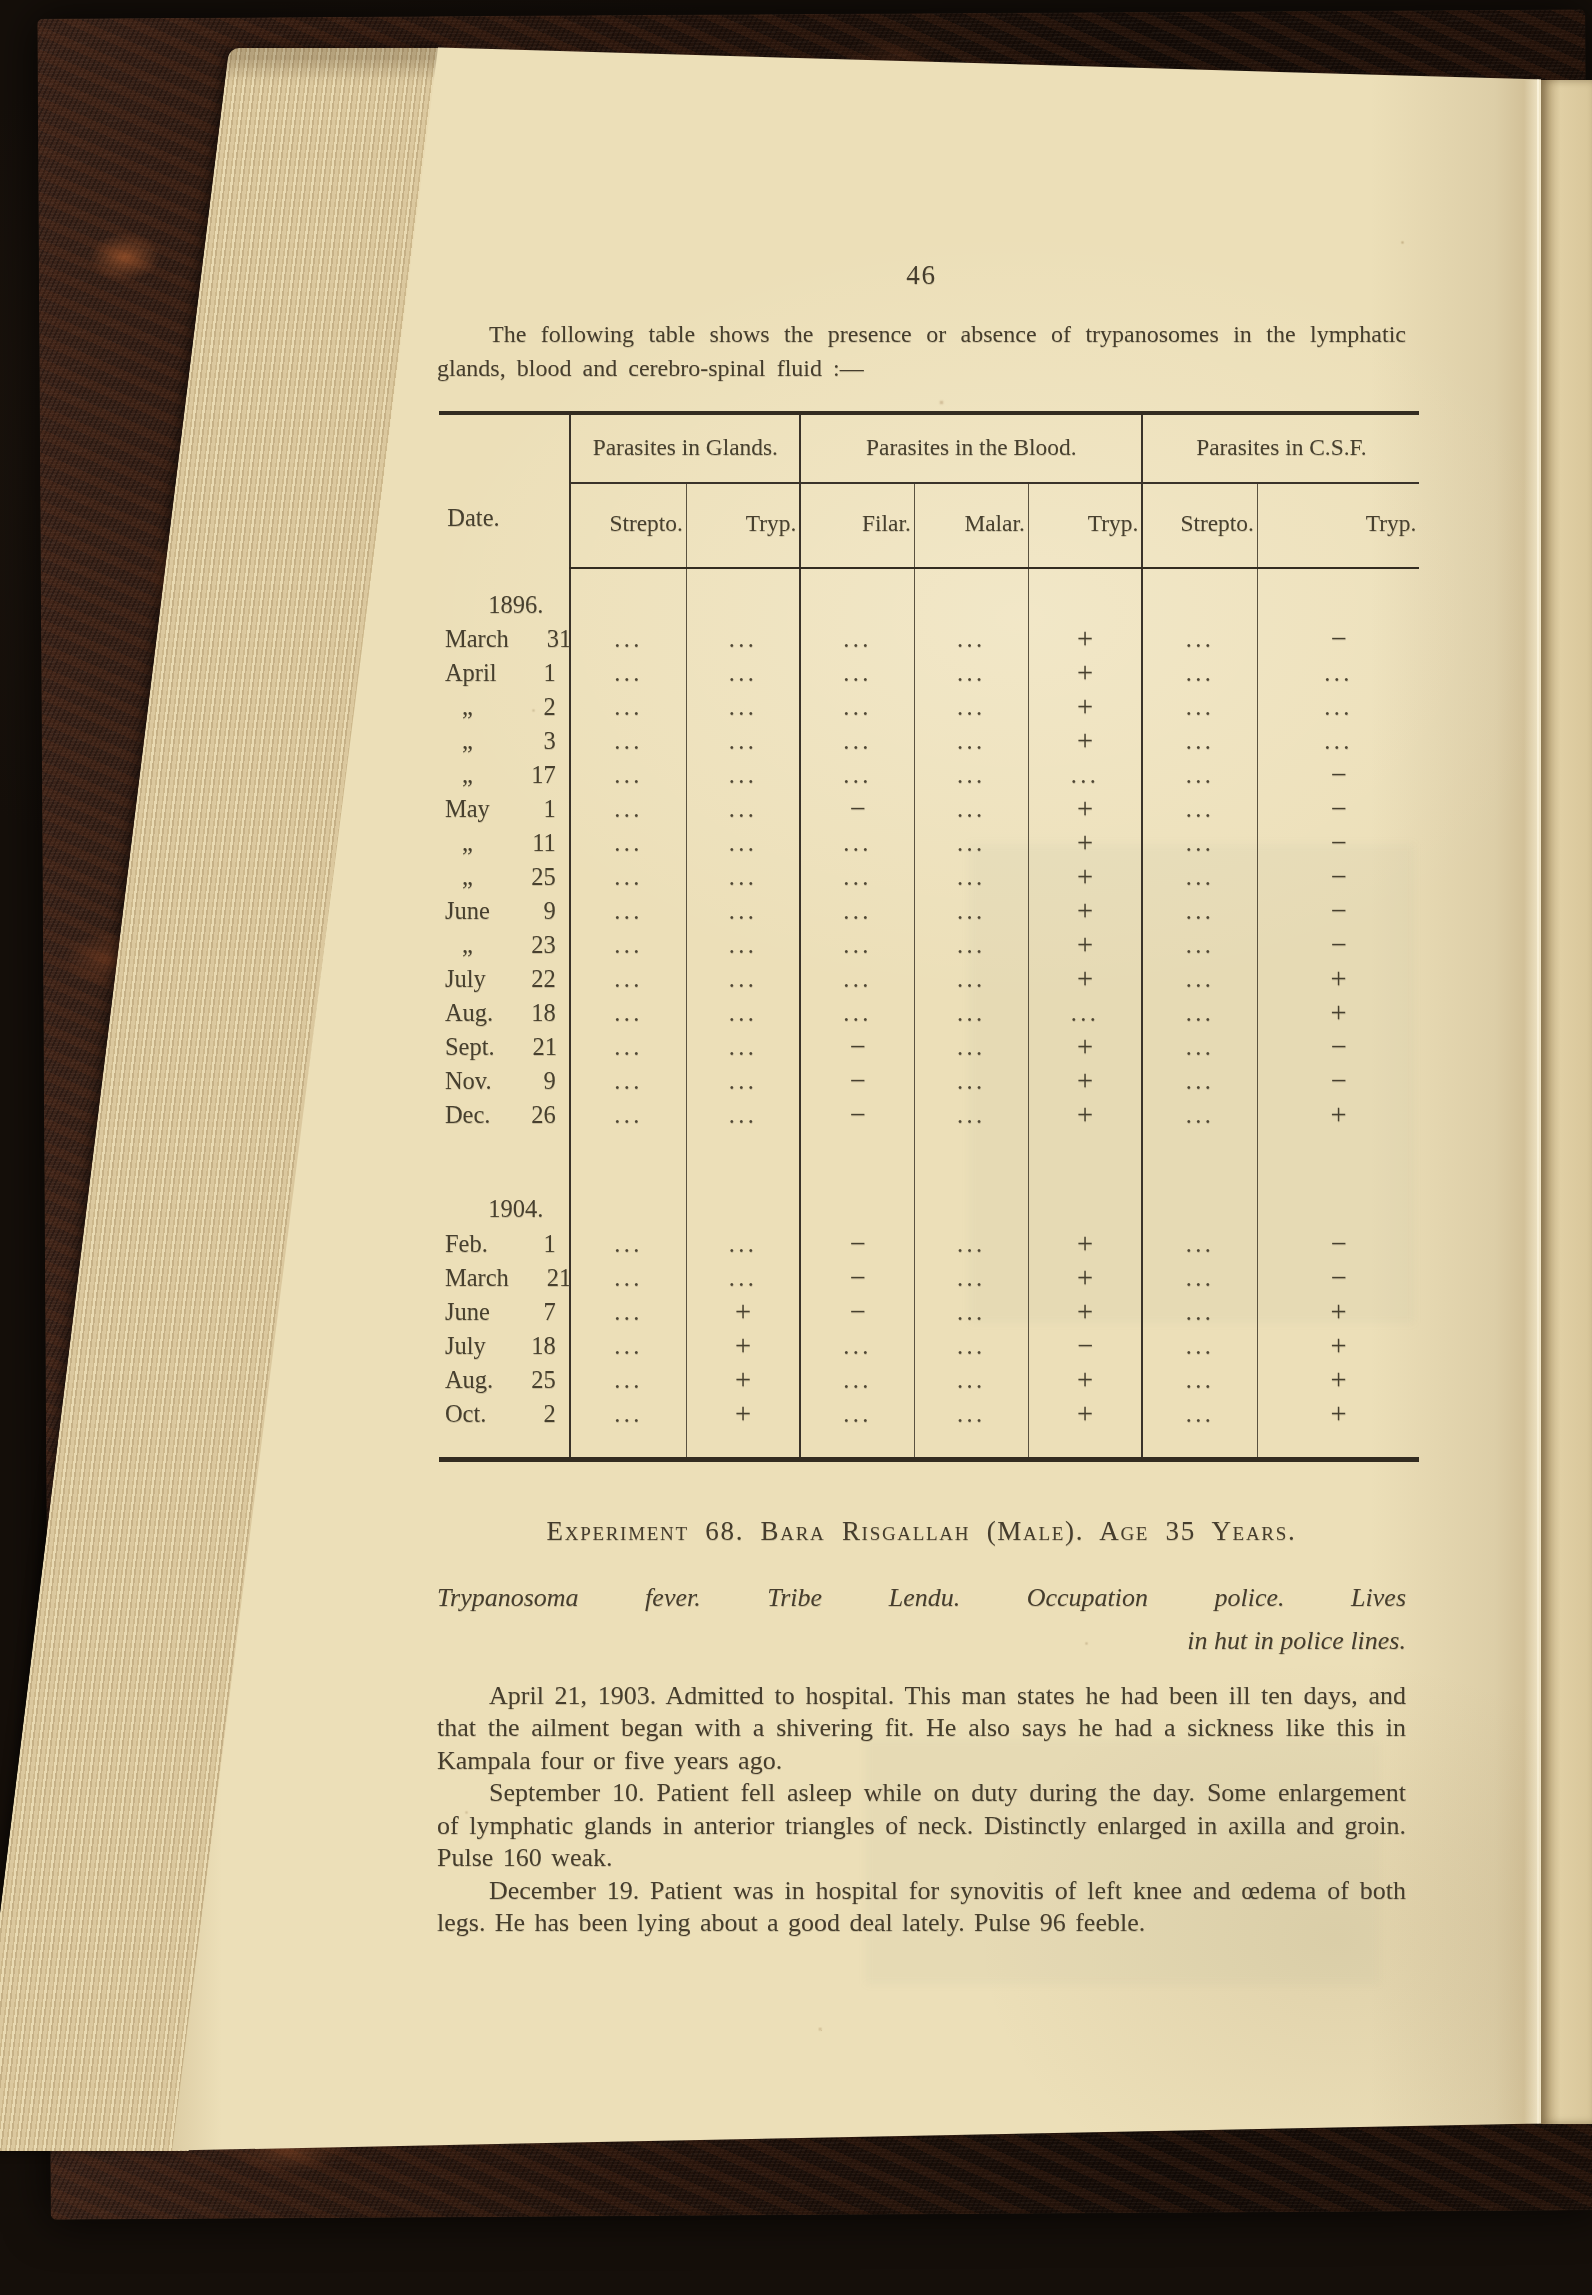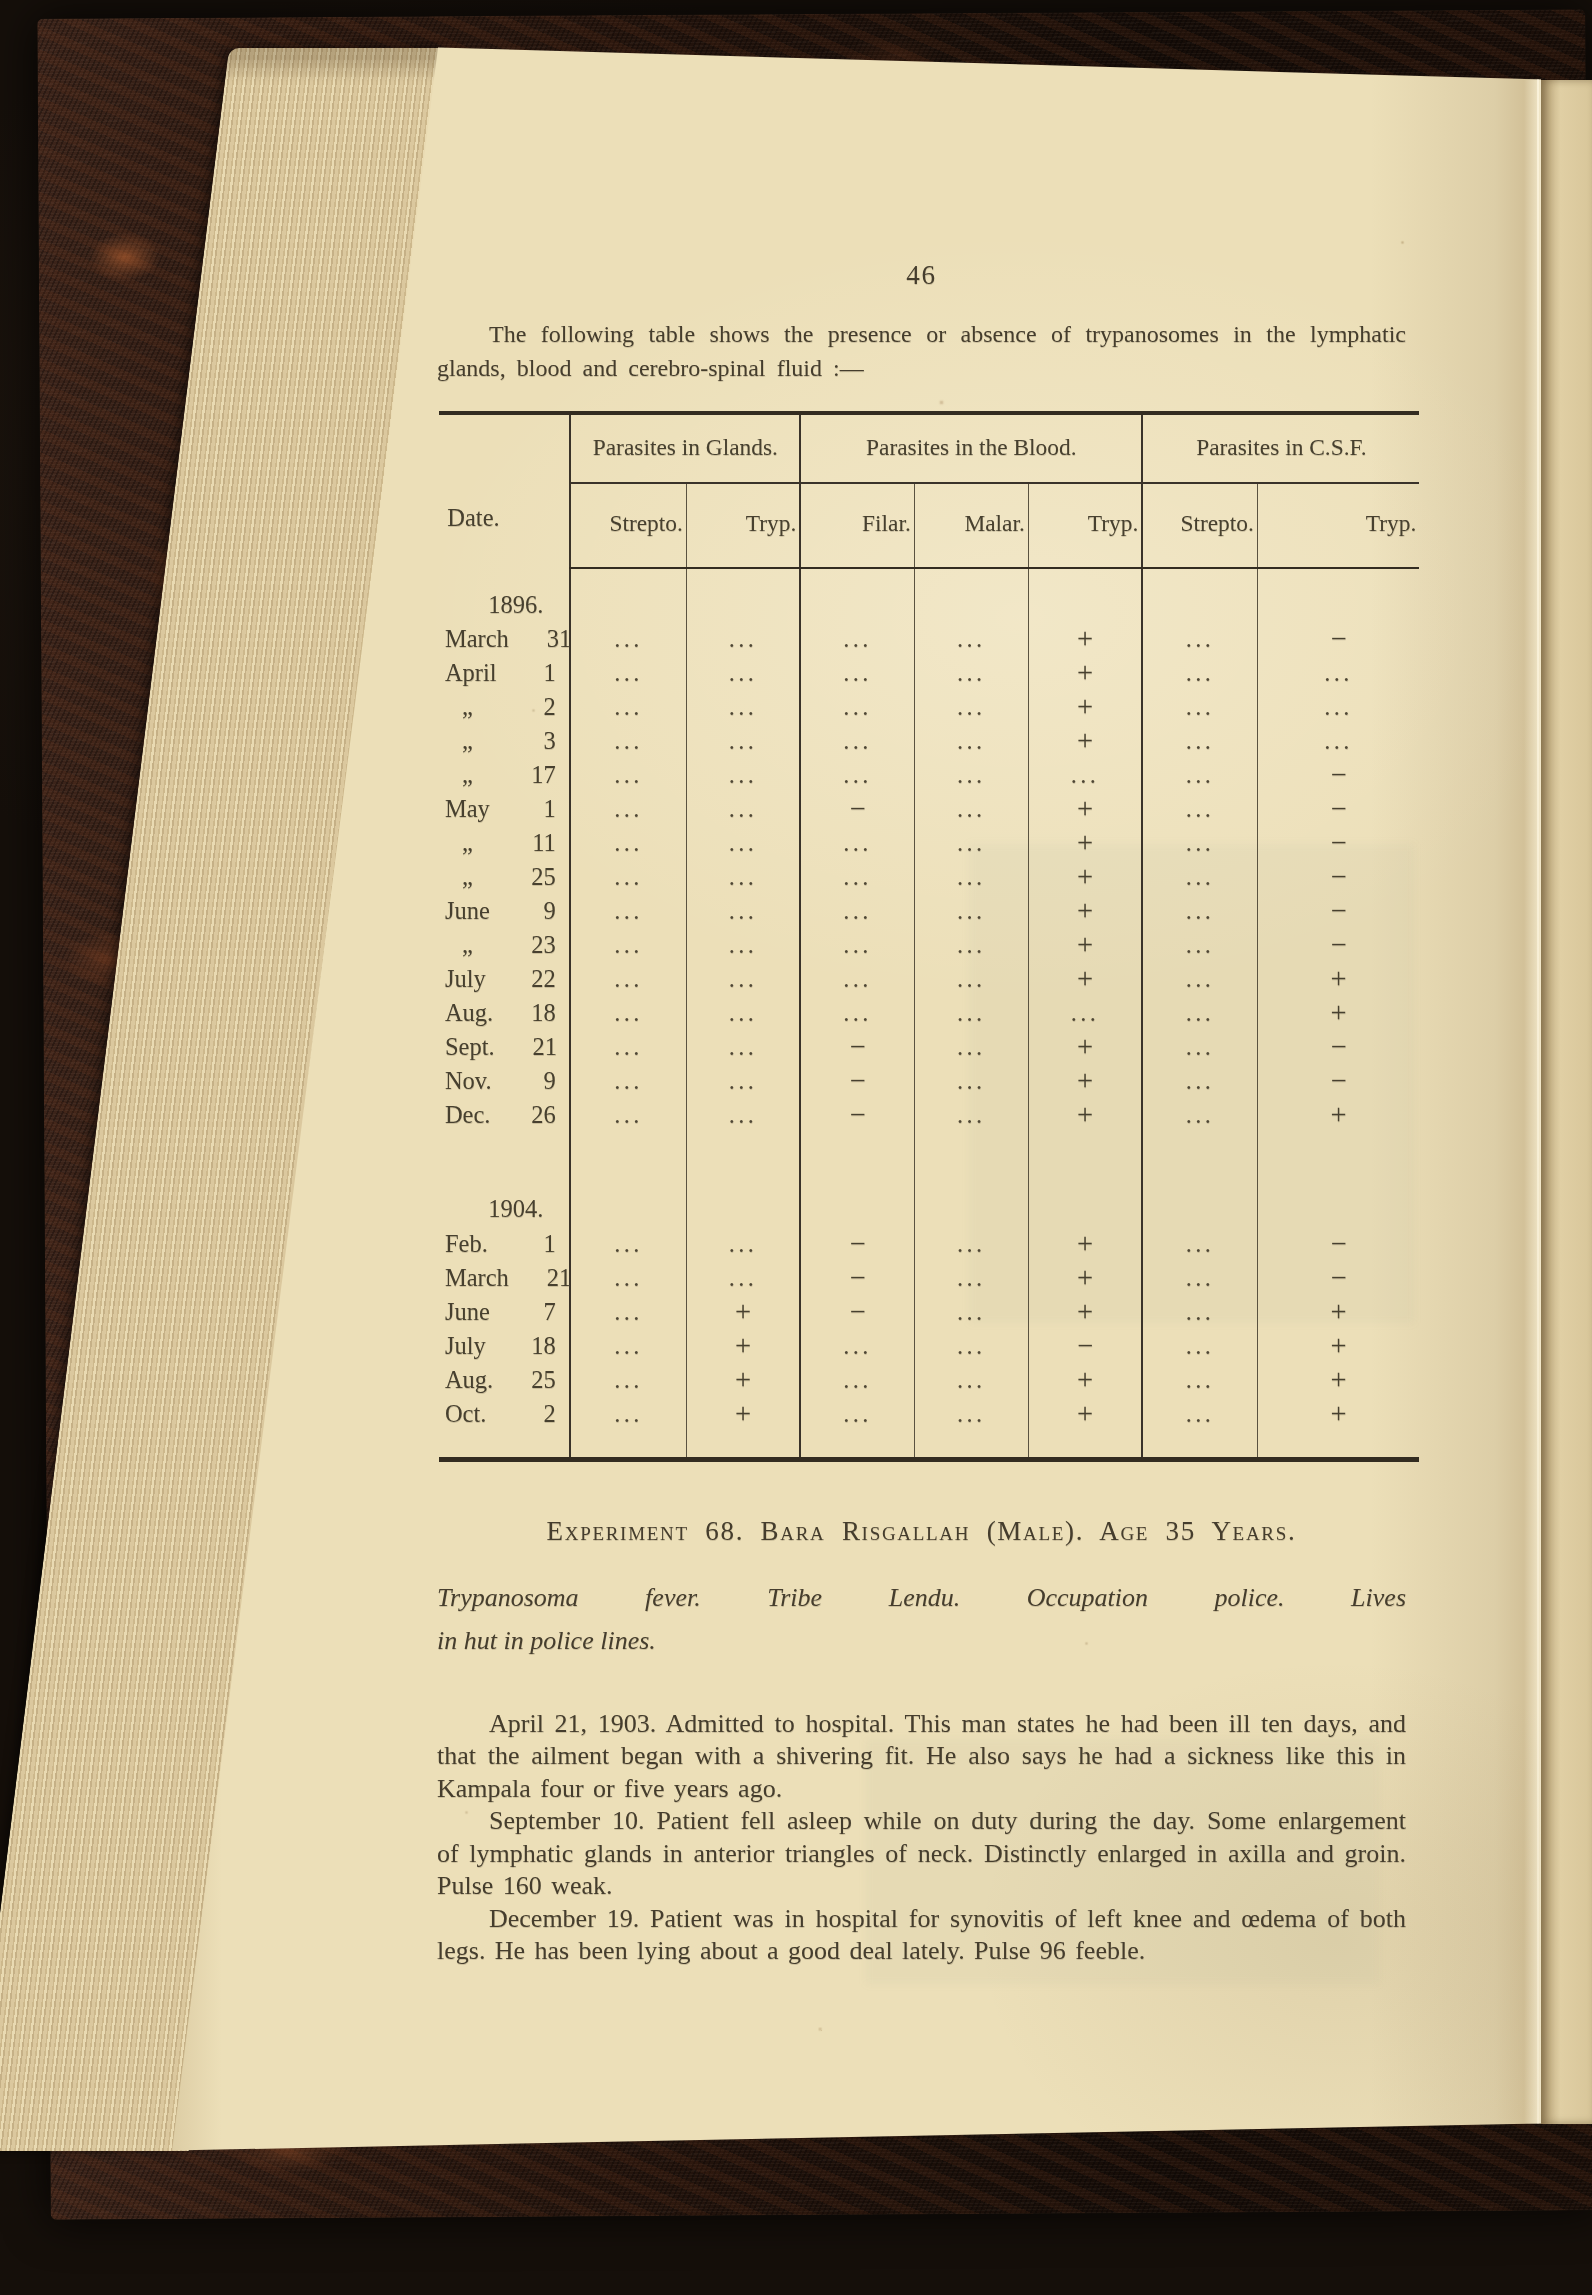--- a/index.html
+++ b/index.html
@@ -92,22 +92,22 @@
   .year-row td{height:49px;vertical-align:bottom;padding-bottom:3.4px;}
   .year-row.gap td{height:90px;}
   .year-label{padding-left:48px;}
   .spacer-row td{height:24px;}
   .dots{letter-spacing:3.4px;color:#4e4634;}
   .plus,.minus{font-size:28.5px;}
   
   .exp-heading{margin-top:54px;text-align:center;font-variant:small-caps;font-size:27px;letter-spacing:1.7px;word-spacing:8px;}
   .summary{margin-top:33px;font-style:italic;font-size:26px;line-height:35px;}
   .summary-l1{text-align:justify;text-align-last:justify;}
-  .summary-l2{text-align:left;margin-top:8px;}
-  .notes{margin-top:50px;font-size:26px;line-height:32.5px;}
+  .summary-l2{text-align:right;margin-top:8px;}
+  .notes{margin-top:22px;font-size:26px;line-height:32.5px;}
   .notes p{margin:0;text-indent:52px;text-align:justify;word-spacing:2.9px;}
 </style>
 </head>
 <body>
 
 <div id="cover"></div>
 <div id="fore-edge"></div>
 <div id="page"></div>
 <div id="facing"></div>
 <div id="ghost-a" class="ghost"></div>

